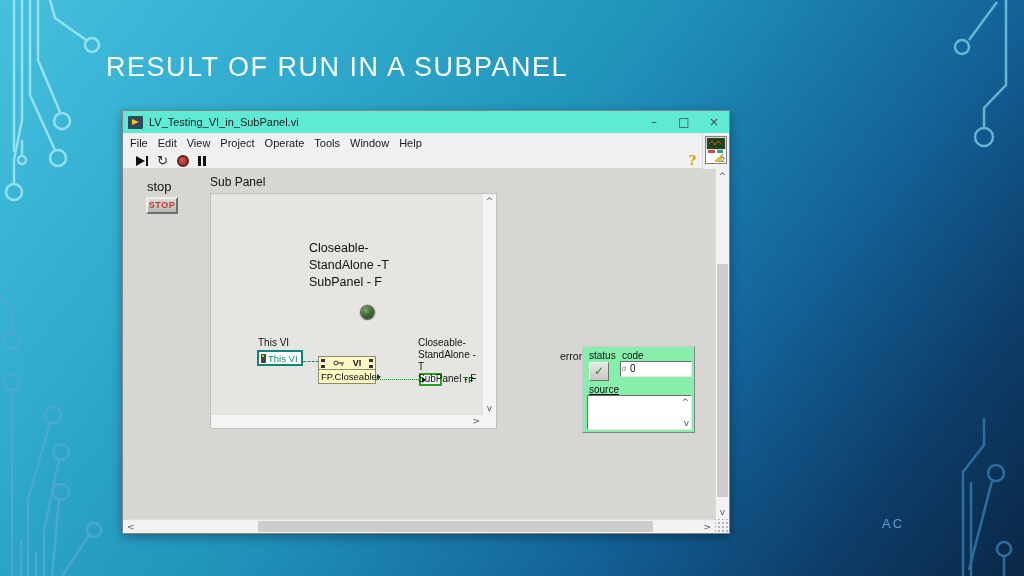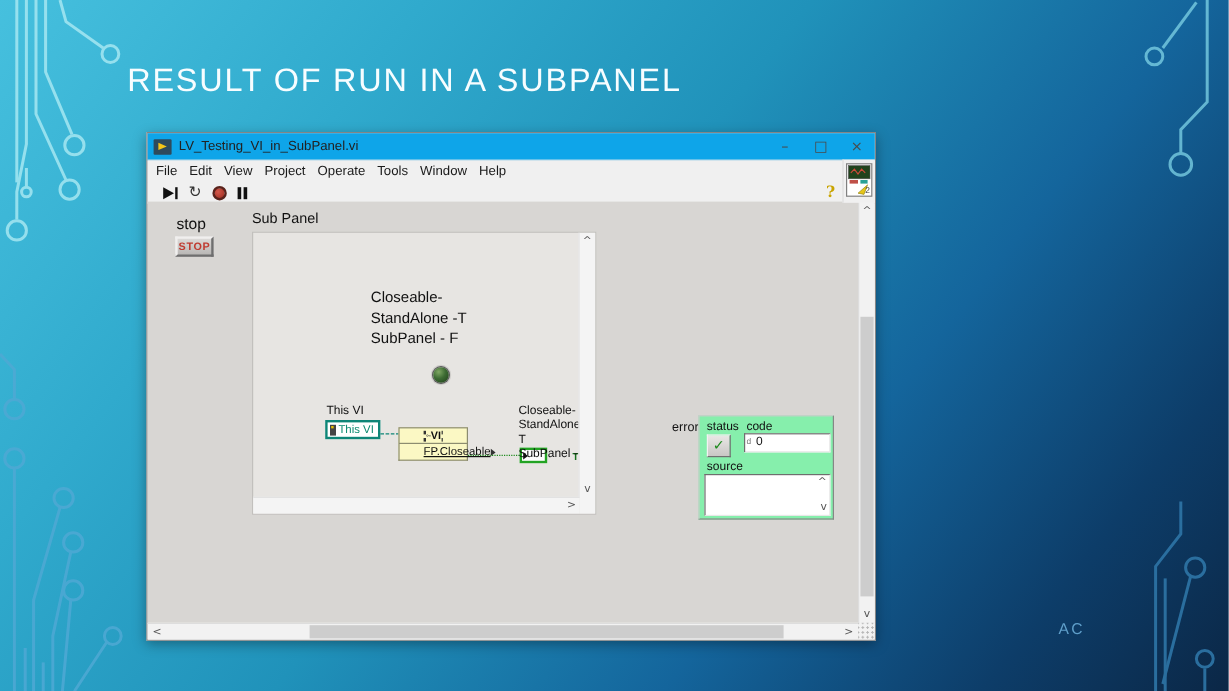--- a/index.html
+++ b/index.html
@@ -7,21 +7,21 @@
   .slide{position:relative;width:1024px;height:576px;overflow:hidden;
     background:linear-gradient(128deg,#46c0de 0%,#30aacd 24%,#2092ba 46%,#14659c 68%,#0d3d69 86%,#0b2746 100%);}
   .circuits{position:absolute;inset:0;pointer-events:none;}
   .slide-title{position:absolute;left:106px;top:52px;margin:0;font-size:27px;font-weight:500;
     color:#f7fdff;letter-spacing:1.5px;}
   .slide-footer{position:absolute;left:882px;top:516px;font-size:13px;color:#5f9fca;letter-spacing:2px;}
 
   
   .lvwin{position:absolute;left:122px;top:110px;width:608px;height:424px;background:#f0f0f0;
     border:1px solid #858585;box-shadow:0 3px 10px rgba(0,0,0,.35);box-sizing:border-box;}
-  .titlebar{height:22px;background:#0ea5e9;display:flex;align-items:center;border-bottom:1px solid #ececec;}
+  .titlebar{height:22px;background:#5eead4;display:flex;align-items:center;border-bottom:1px solid #ececec;}
   .appicon{width:15px;height:13px;margin-left:5px;background:#2e4a5c;border-radius:1px;position:relative;flex:none;}
   .appicon::after{content:"";position:absolute;left:4px;top:3px;width:0;height:0;
     border-left:7px solid #f5c518;border-top:3.5px solid transparent;border-bottom:3.5px solid transparent;}
   .titletext{font-size:11px;color:#222;margin-left:6px;flex:1;white-space:nowrap;}
   .winbtn{width:30px;text-align:center;font:12px "DejaVu Sans",sans-serif;color:#4a4a4a;cursor:default;}
   .menubar{height:18px;background:#f0f0f0;display:flex;align-items:center;padding-left:7px;}
   .menu-item{font-size:11px;color:#1a1a1a;margin-right:10px;white-space:nowrap;}
   .toolbar{height:17px;background:#f0f0f0;border-bottom:1px solid #b9b9b9;position:relative;
     display:flex;align-items:center;padding-left:13px;gap:9px;}
   .run-btn{display:flex;align-items:center;}
@@ -54,32 +54,32 @@
     box-shadow:0 0 0 1px #5a5a5a,0 0 0 2px #cfcdca;}
   .sp-vscroll{position:absolute;top:0;right:0;width:13px;bottom:13px;background:#f4f4f4;border-left:1px solid #e2e2e2;}
   .sp-hscroll{position:absolute;left:0;right:13px;bottom:0;height:13px;background:#f4f4f4;border-top:1px solid #e2e2e2;}
   .sp-corner{position:absolute;right:0;bottom:0;width:13px;height:13px;background:#f4f4f4;}
   .arrow-glyph{font:9px "DejaVu Sans",sans-serif;color:#555;text-align:center;display:block;}
   .sp-vscroll .up{position:absolute;top:2px;left:0;right:0;}
   .sp-vscroll .down{position:absolute;bottom:2px;left:0;right:0;}
   .sp-hscroll .right{position:absolute;right:3px;top:1px;}
 
   
-  .diagram{position:absolute;left:60px;top:143px;width:220px;height:55px;font-size:10px;color:#111;}
+  .diagram{position:absolute;left:46px;top:143px;width:220px;height:55px;font-size:10px;color:#111;}
   .dg-thisvi-label{position:absolute;left:1px;top:0;}
   .refnum{position:absolute;left:0;top:13px;width:46px;height:16px;box-sizing:border-box;background:#fff;
     border:2px solid #0e8577;display:flex;align-items:center;gap:2px;padding-left:2px;}
   .ref-glyph{width:5px;height:9px;background:#444;position:relative;flex:none;}
   .ref-glyph::after{content:"";position:absolute;left:1px;top:1px;width:2px;height:2px;background:#e8c000;}
   .ref-text{font-size:9.5px;color:#0b8a70;}
   .wire1{position:absolute;left:46px;top:24px;width:16px;border-top:1.5px dashed #0e8577;}
   .propnode{position:absolute;left:61px;top:19px;width:58px;}
   .pn-top,.pn-item{height:14px;background:#fbf8c4;border:1px solid #8c8c70;box-sizing:border-box;
-    display:flex;align-items:center;justify-content:space-between;padding:0 20px;}
-  .pn-item{border-top:none;font-size:9.5px;text-decoration:underline;}
+    display:flex;align-items:center;justify-content:space-between;padding:0 2px;}
+  .pn-item{border-top:none;font-size:9.5px;}
   .pn-cg{width:4px;height:9px;border-top:3px solid #333;border-bottom:3px solid #333;box-sizing:border-box;}
   .pn-title{font-size:9px;font-weight:bold;color:#111;}
   .pn-arrow{width:0;height:0;border-left:4px solid #333;border-top:3px solid transparent;border-bottom:3px solid transparent;}
   .wire2{position:absolute;left:119px;top:42px;width:43px;border-top:1.5px dotted #1f8c1f;}
   .tf-box{position:absolute;left:162px;top:36px;width:23px;height:13px;box-sizing:border-box;background:#fff;
     border:2px solid #23a323;display:flex;align-items:center;gap:1px;padding-left:1px;}
   .tf-tri{width:0;height:0;border-left:4px solid #111;border-top:3px solid transparent;border-bottom:3px solid transparent;}
   .tf-text{font-size:8.5px;font-weight:bold;color:#15701c;line-height:8px;padding-left:36px;}
   .dg-outlabel{position:absolute;left:161px;top:0;line-height:12px;}
   .dg-outlabel span{display:block;}
@@ -89,21 +89,21 @@
   .err-box{position:absolute;left:459px;top:178px;width:113px;height:87px;box-sizing:border-box;
     background:#86efac;border:1px solid;border-color:#cccccc #868686 #868686 #cccccc;font-size:10px;color:#111;}
   .err-status-label{position:absolute;left:6px;top:3px;}
   .err-status-btn{position:absolute;left:6px;top:15px;width:20px;height:19px;box-sizing:border-box;
     background:linear-gradient(#e9e7e5,#c9c7c5);border:1px solid;border-color:#f2f2f2 #707070 #707070 #f2f2f2;
     text-align:center;line-height:16px;color:#1c8a1c;font-weight:bold;font-size:12px;font-family:"DejaVu Sans",sans-serif;}
   .err-code-label{position:absolute;left:39px;top:3px;}
   .err-code-field{position:absolute;left:37px;top:14px;width:72px;height:16px;box-sizing:border-box;background:#fff;
     border:1px solid;border-color:#6e6e6e #e8e8e8 #e8e8e8 #6e6e6e;padding:1px 2px 0 9px;}
   .err-radix{position:absolute;left:1px;top:3px;font-size:7px;color:#777;}
-  .err-source-label{position:absolute;left:6px;top:37px;}
+  .err-source-label{position:absolute;left:6px;top:37px;text-decoration:underline;}
   .err-source-area{position:absolute;left:4px;top:48px;width:105px;height:35px;box-sizing:border-box;background:#fff;
     border:1px solid;border-color:#6e6e6e #e8e8e8 #e8e8e8 #6e6e6e;}
   .err-source-area .up{position:absolute;right:2px;top:1px;}
   .err-source-area .down{position:absolute;right:2px;bottom:1px;}
 
   
   .vscroll{position:absolute;top:57px;right:0;width:14px;bottom:14px;background:#f2f2f2;border-left:1px solid #dddddd;box-sizing:border-box;}
   .vscroll .up{position:absolute;top:3px;left:0;right:0;}
   .vscroll .down{position:absolute;bottom:2px;left:0;right:0;}
   .vthumb{position:absolute;left:1px;right:1px;top:96px;height:233px;background:#cdcdcd;}

